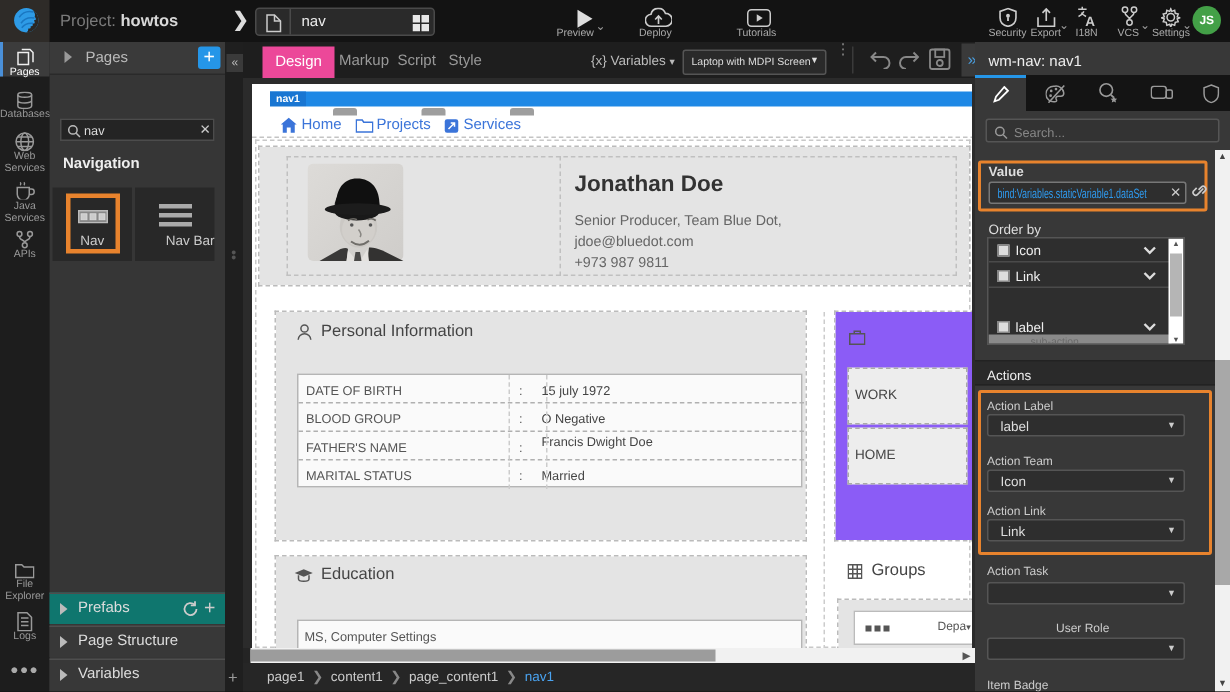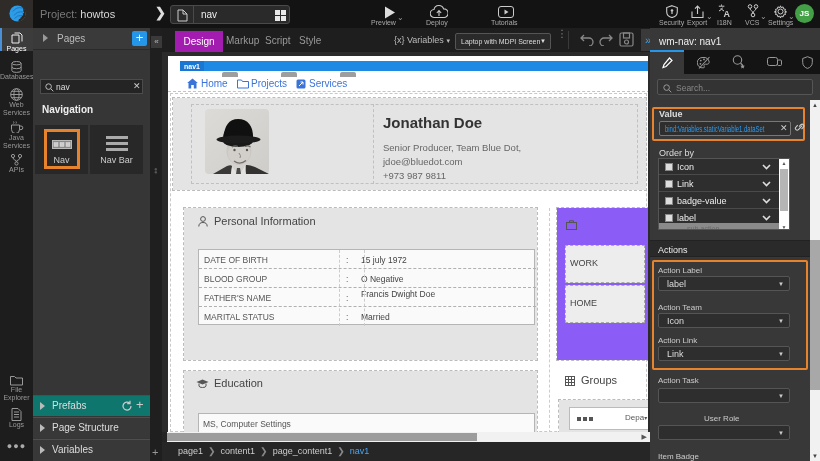--- a/index.html
+++ b/index.html
@@ -11,21 +11,21 @@
 </head>
 <body>
 
 <div class="abs" id="topbar" style="left:0;top:0;width:820px;height:28px;background:#131313;">
   <div class="abs" style="left:0;top:0;width:33px;height:28px;background:#2e2b28;"></div>
   <svg class="abs" style="left:9px;top:5px;" width="17" height="17" viewBox="0 0 17 17">
     <circle cx="8.5" cy="8.5" r="8.1" fill="#2e9be6"></circle>
     <path d="M16.6,8.5 a8.1,8.1 0 0 0 -4,-7 q2.5,3 1.5,4.5 q2,2.5 -0.5,2.5 q1.5,2.5 -1,2.2 q1,2 -1.2,1.8 q0.5,1.8 -1.5,1.5 q0.3,1.5 -1.4,2.6 a8.1,8.1 0 0 0 8.1,-8.1 z" fill="#2a2724"></path>
     <path d="M13.3,3 q-6,-1.5 -9.5,3.5 M14,7 q-6,-1 -9,3.5 M13,10.5 q-5,-0.5 -7.5,3" stroke="#1a77c2" stroke-width="1" fill="none"></path>
   </svg>
-  <div class="abs" style="left:40px;top:8px;font-size:11px;color:#7a7a7a;">Project: <span style="color:#d8d8d8;font-weight:normal;">howtos</span></div>
+  <div class="abs" style="left:40px;top:8px;font-size:11px;color:#7a7a7a;">Project: <span style="color:#d8d8d8;font-weight:bold;">howtos</span></div>
   <div class="abs" style="left:155px;top:5px;font-size:13px;color:#ddd;font-weight:bold;">❯</div>
 
   <div class="abs" style="left:170px;top:5px;width:120px;height:19px;background:#2a2a2a;border:1px solid #4a4a4a;border-radius:3px;">
     <svg class="abs" style="left:6px;top:3px;" width="11" height="13" viewBox="0 0 11 13">
         <path d="M1,1 h5 l4,4 v7 h-9 z" fill="none" stroke="#ccc" stroke-width="1"></path>
         <path d="M6,1 v4 h4" fill="none" stroke="#ccc" stroke-width="1"></path>
       </svg>
     <div class="abs" style="left:22px;top:0;width:1px;height:17px;background:#4a4a4a;"></div>
     <div class="abs" style="left:30px;top:3px;font-size:10px;color:#eee;">nav</div>
     <svg class="abs" style="left:104px;top:4px;" width="11" height="11" viewBox="0 0 11 11">
@@ -157,21 +157,21 @@
         <rect x="2" y="2.5" width="4" height="4" fill="#ccc" stroke="#ddd" stroke-width="0.5"></rect>
         <rect x="8" y="2.5" width="4" height="4" fill="#ccc" stroke="#ddd" stroke-width="0.5"></rect>
         <rect x="14" y="2.5" width="4" height="4" fill="#ccc" stroke="#ddd" stroke-width="0.5"></rect>
       </svg>
     <div class="abs" style="left:0;top:30px;width:53px;text-align:center;font-size:9px;color:#ccc;">Nav</div>
   </div>
   <div class="abs" style="left:57px;top:97px;width:53px;height:49px;background:#282828;">
     <div class="abs" style="left:16px;top:11px;width:22px;height:3px;background:#aaa;"></div>
     <div class="abs" style="left:16px;top:17px;width:22px;height:3px;background:#aaa;"></div>
     <div class="abs" style="left:16px;top:23px;width:22px;height:3px;background:#aaa;"></div>
-    <div class="abs" style="left:0;top:30px;width:53px;text-align:center;font-size:9px;color:#ccc;">Nav Bar</div>
+    <div class="abs" style="left:0;top:30px;width:53px;text-align:right;font-size:9px;color:#ccc;">Nav Bar</div>
   </div>
 
   <div class="abs" style="left:0;top:367px;width:117px;height:21px;background:#0f766e;border-top:1px solid #4e4e4e;">
     <div class="abs" style="left:7px;top:6px;width:0;height:0;border-left:5px solid #bbb;border-top:4px solid transparent;border-bottom:4px solid transparent;"></div>
     <div class="abs" style="left:19px;top:4px;font-size:10px;color:#ddd;">Prefabs</div>
     <svg class="abs" style="left:88px;top:4px;" width="12" height="12" viewBox="0 0 12 12">
         <path d="M10,6 a4,4 0 1 1 -1.2,-2.8" fill="none" stroke="#ccc" stroke-width="1.2"></path>
         <path d="M9,0.8 v2.8 h-2.8" fill="none" stroke="#ccc" stroke-width="1.2"></path>
       </svg>
     <div class="abs" style="left:103px;top:1px;font-size:13px;color:#ccc;">+</div>
@@ -188,21 +188,21 @@
 
 <div class="abs" id="strip" style="left:150px;top:28px;width:12px;height:433px;background:#1f1f1f;">
   <div class="abs" style="left:1px;top:8px;width:11px;height:12px;background:#3a3a3a;color:#bbb;font-size:8px;text-align:center;line-height:12px;">«</div>
   <div class="abs" style="left:4px;top:140px;color:#555;font-size:6px;line-height:3px;">●<br>●</div>
   <div class="abs" style="left:2px;top:418px;color:#999;font-size:11px;">+</div>
 </div>
 
 <div class="abs" id="center" style="left:162px;top:28px;width:488px;height:433px;background:#2b2b2b;">
 
   <div class="abs" style="left:0;top:0;width:488px;height:24px;background:#1e1e1e;">
-    <div class="abs" style="left:13px;top:3px;width:48px;height:21px;background:#a21caf;color:#fff;font-size:10px;text-align:center;line-height:21px;">Design</div>
+    <div class="abs" style="left:13px;top:3px;width:48px;height:21px;background:#ec4899;color:#fff;font-size:10px;text-align:center;line-height:21px;">Design</div>
     <div class="abs" style="left:64px;top:7px;font-size:10px;color:#999;">Markup</div>
     <div class="abs" style="left:103px;top:7px;font-size:10px;color:#999;">Script</div>
     <div class="abs" style="left:137px;top:7px;font-size:10px;color:#999;">Style</div>
     <div class="abs" style="left:232px;top:7px;font-size:9px;color:#bbb;">{x} Variables <span style="font-size:7px;">▾</span></div>
     <div class="abs" style="left:293px;top:5px;width:96px;height:17px;background:#2a2a2a;border:1px solid #555;border-radius:2px;color:#ddd;font-size:7px;line-height:15px;padding-left:5px;white-space:nowrap;">Laptop with MDPI Screen <span style="position:absolute;right:4px;top:0;font-size:6px;">▼</span></div>
     <div class="abs" style="left:395px;top:3px;color:#888;font-size:10px;line-height:6px;">⋮</div>
     <div class="abs" style="left:406px;top:3px;width:1px;height:18px;background:#3a3a3a;"></div>
     <svg class="abs" style="left:418px;top:6px;" width="14" height="12" viewBox="0 0 14 12">
         <path d="M4,1 L1,4 L4,7 M1,4 h8 a4,4 0 0 1 0,8" fill="none" stroke="#888" stroke-width="1.3"></path>
       </svg>
@@ -426,27 +426,20 @@
             <path d="M1,1 L4.5,4.5 L8,1" stroke="#ddd" stroke-width="1.6" fill="none"></path>
           </svg>
       </div>
       <div class="abs" style="left:0;top:17px;width:122px;height:16px;border-bottom:1px solid #4a4a4a;">
         <div class="abs" style="left:6px;top:4px;width:8px;height:8px;background:#ddd;border:1px solid #888;"></div>
         <div class="abs" style="left:18px;top:3px;font-size:9px;color:#eee;">Link</div>
         <svg class="abs" style="left:103px;top:5px;" width="9" height="6" viewBox="0 0 9 6">
             <path d="M1,1 L4.5,4.5 L8,1" stroke="#ddd" stroke-width="1.6" fill="none"></path>
           </svg>
       </div>
-      <div class="abs" style="left:0;top:34px;width:122px;height:16px;border-bottom:1px solid #4a4a4a;">
-        <div class="abs" style="left:6px;top:4px;width:8px;height:8px;background:#ddd;border:1px solid #888;"></div>
-        <div class="abs" style="left:18px;top:3px;font-size:9px;color:#eee;">badge-value</div>
-        <svg class="abs" style="left:103px;top:5px;" width="9" height="6" viewBox="0 0 9 6">
-            <path d="M1,1 L4.5,4.5 L8,1" stroke="#ddd" stroke-width="1.6" fill="none"></path>
-          </svg>
-      </div>
       <div class="abs" style="left:0;top:51px;width:122px;height:16px;border-bottom:1px solid #4a4a4a;">
         <div class="abs" style="left:6px;top:4px;width:8px;height:8px;background:#ddd;border:1px solid #888;"></div>
         <div class="abs" style="left:18px;top:3px;font-size:9px;color:#eee;">label</div>
         <svg class="abs" style="left:103px;top:5px;" width="9" height="6" viewBox="0 0 9 6">
             <path d="M1,1 L4.5,4.5 L8,1" stroke="#ddd" stroke-width="1.6" fill="none"></path>
           </svg>
       </div>
       <div class="abs" style="left:0;top:64px;width:122px;height:8px;background:#8a8a8a;">
           <div class="abs" style="left:28px;top:2px;font-size:7px;color:#6a6a6a;">sub-action</div>
         </div>

